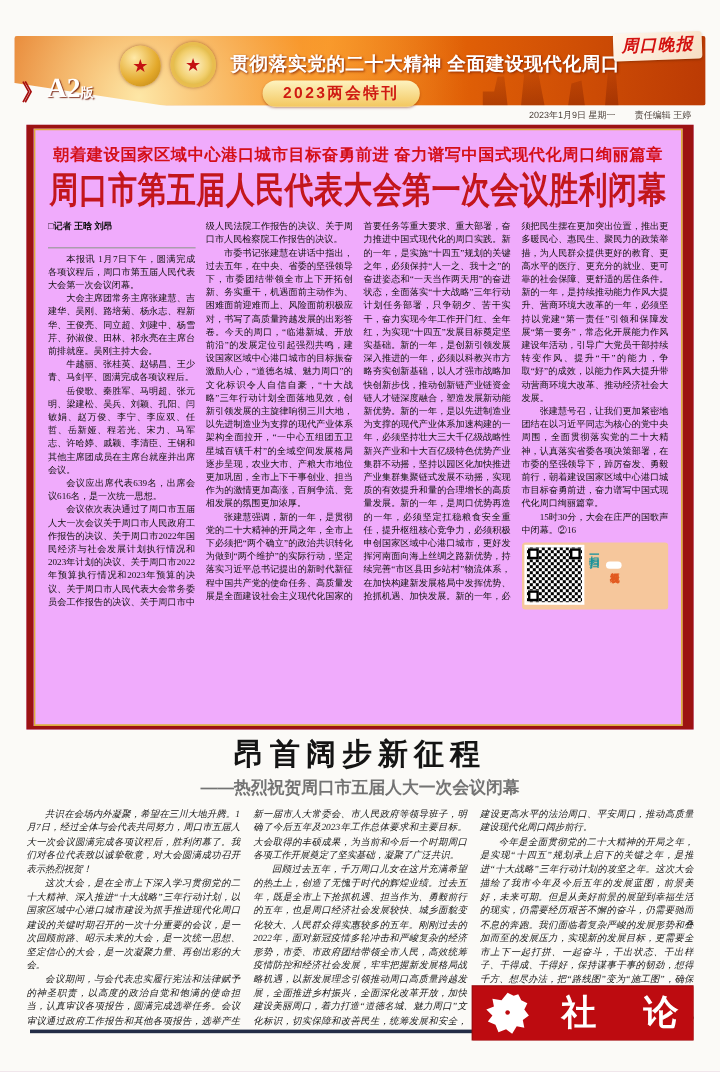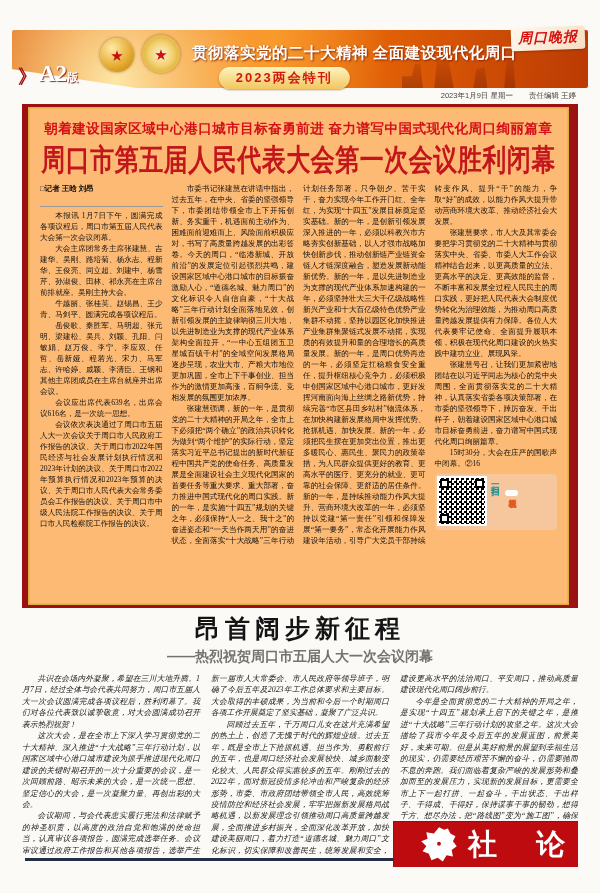--- a/index.html
+++ b/index.html
@@ -32,21 +32,21 @@
   .badge{position:absolute;left:50%;top:37px;transform:translateX(-62%);padding:2px 17px;
     background:linear-gradient(#fdf3c0,#f3c75f);border-radius:11px;color:#cf1a12;font-weight:bold;
     font-size:13px;letter-spacing:2px;box-shadow:0 1px 2px rgba(120,30,0,.45);white-space:nowrap;z-index:2;}
   .masthead{position:absolute;right:3px;top:-3px;background:linear-gradient(135deg,#fff8ee,#f7ddc2);
     padding:2px 7px 3px;border-radius:3px;transform:rotate(-2deg);color:#d31210;
     font-family:"Liberation Serif",serif;font-style:italic;font-weight:900;font-size:14px;
     letter-spacing:1px;box-shadow:0 1px 2px rgba(0,0,0,.25);}
   .dateline{position:absolute;right:24px;top:91px;font-size:7.5px;color:#4a3f38;display:flex;gap:16px;justify-content:space-between;}
   
   .frame{position:absolute;left:22px;top:104px;width:556px;height:504px;box-sizing:border-box;
-    background:#fdba74;border:3px solid #9c1212;border-left-width:6px;border-right-width:9px;
+    background:#f0abfc;border:3px solid #9c1212;border-left-width:6px;border-right-width:9px;
     box-shadow:inset 0 0 0 1.5px #ddae3c;padding:0 10px;}
   .kicker{margin-top:13px;text-align:center;color:#d40f18;font-weight:bold;font-size:13.5px;
     letter-spacing:.5px;white-space:nowrap;}
   .headline{margin:7px 0 5px;text-align:center;color:#c3161c;font-weight:900;font-size:24px;
     line-height:1.3;letter-spacing:.5px;font-family:"Liberation Serif",serif;
     transform:scaleY(1.25);transform-origin:center;white-space:nowrap;}
   .subhead{text-align:center;color:#d0242c;font-weight:bold;font-size:15.5px;margin:2px 0 0;}
   .art-body{margin:7px 2px 0;height:368px;overflow:hidden;columns:4;column-gap:9px;
     font-size:7.6px;line-height:1.45;text-align:justify;color:#111;
     font-family:"Liberation Serif",serif;}
@@ -67,21 +67,21 @@
   
   .editorial{position:absolute;left:22px;top:612px;width:556px;}
   .edit-title{margin:0;text-align:center;font-size:25px;font-weight:900;letter-spacing:5px;
     color:#141414;font-family:"Liberation Serif",serif;}
   .edit-sub{margin:3px 0 0;text-align:center;font-size:14px;font-weight:bold;color:#737373;}
   .edit-body{position:relative;margin-top:7px;height:194px;overflow:hidden;columns:3;column-gap:11px;
     font-size:7.8px;line-height:1.47;font-style:italic;text-align:justify;color:#161616;
     font-family:"Liberation Serif",serif;}
   .edit-body p{margin:0;text-indent:2em;}
   .shelun{position:absolute;right:0;bottom:0;width:184px;height:45px;background:#bd0b10;z-index:2;
-    display:flex;align-items:center;gap:6px;padding:3px 24px;box-sizing:border-box;
+    display:flex;align-items:center;gap:22px;padding:3px 8px;box-sizing:border-box;
     box-shadow:0 0 0 1px #9a0a0e;}
   .shelun-map{width:42px;height:38px;flex:0 0 auto;}
   .shelun-text{color:#fff;font-size:29px;font-weight:900;letter-spacing:16px;line-height:1;
     font-family:"Liberation Serif",serif;font-style:normal;white-space:nowrap;margin-left:2px;}
   .bottom-rule{position:absolute;left:25px;top:858px;width:550px;height:3px;background:#232d47;}
 </style>
 </head>
 <body>
 
 <div class="page">
@@ -114,22 +114,21 @@
       <div class="byline">□记者 王晗 刘昂</div>
       <div>
           <p>本报讯 1月7日下午，圆满完成各项议程后，周口市第五届人民代表大会第一次会议闭幕。</p>
           <p>大会主席团常务主席张建慧、吉建华、吴刚、路培菊、杨永志、程新华、王俊亮、同立超、刘建中、杨雪芹、孙淑俊、田林、祁永亮在主席台前排就座。吴刚主持大会。</p>
           <p>牛越丽、张桂英、赵锡昌、王少青、马剑平、圆满完成各项议程后。</p>
           <p>岳俊歌、秦胜军、马明超、张元明、梁建松、吴兵、刘颖、孔阳、闫敏娟、赵万俊、李宁、李应双、任哲、岳新娅、程若光、宋力、马军志、许哈婷、戚颖、李清臣、王钢和其他主席团成员在主席台就座并出席会议。</p>
           <p>会议应出席代表639名，出席会议616名，是一次统一思想。</p>
           <p>会议依次表决通过了周口市五届人大一次会议关于周口市人民政府工作报告的决议、关于周口市2022年国民经济与社会发展计划执行情况和2023年计划的决议、关于周口市2022年预算执行情况和2023年预算的决议、关于周口市人民代表大会常务委员会工作报告的决议、关于周口市中级人民法院工作报告的决议、关于周口市人民检察院工作报告的决议。</p>
           <p>市委书记张建慧在讲话中指出，过去五年，在中央、省委的坚强领导下，市委团结带领全市上下开拓创新、务实重干，机遇面前主动作为、困难面前迎难而上、风险面前积极应对，书写了高质量跨越发展的出彩答卷。今天的周口，“临港新城、开放前沿”的发展定位引起强烈共鸣，建设国家区域中心港口城市的目标振奋激励人心，“道德名城、魅力周口”的文化标识令人自信自豪，“十大战略”三年行动计划全面落地见效，创新引领发展的主旋律响彻三川大地，以先进制造业为支撑的现代产业体系架构全面拉开，“一中心五组团五卫星城百镇千村”的全域空间发展格局逐步呈现，农业大市、产粮大市地位更加巩固，全市上下干事创业、担当作为的激情更加高涨，百舸争流、竞相发展的氛围更加浓厚。</p>
           <p>张建慧强调，新的一年，是贯彻党的二十大精神的开局之年，全市上下必须把“两个确立”的政治共识转化为做到“两个维护”的实际行动，坚定落实习近平总书记提出的新时代新征程中国共产党的使命任务、高质量发展是全面建设社会主义现代化国家的首要任务等重大要求、重大部署，奋力推进中国式现代化的周口实践。新的一年，是实施“十四五”规划的关键之年，必须保持“人一之、我十之”的奋进姿态和“一天当作两天用”的奋进状态，全面落实“十大战略”三年行动计划任务部署，只争朝夕、苦干实干，奋力实现今年工作开门红、全年红，为实现“十四五”发展目标奠定坚实基础。新的一年，是创新引领发展深入推进的一年，必须以科教兴市方略夯实创新基础，以人才强市战略加快创新步伐，推动创新链产业链资金链人才链深度融合，塑造发展新动能新优势。新的一年，是以先进制造业为支撑的现代产业体系加速构建的一年，必须坚持壮大三大千亿级战略性新兴产业和十大百亿级特色优势产业集群不动摇，坚持以园区化加快推进产业集群集聚链式发展不动摇，实现质的有效提升和量的合理增长的高质量发展。新的一年，是周口优势再造的一年，必须坚定扛稳粮食安全重任，提升枢纽核心竞争力，必须积极申创国家区域中心港口城市，更好发挥河南面向海上丝绸之路新优势，持续完善“市区县田乡站村”物流体系，在加快构建新发展格局中发挥优势、抢抓机遇、加快发展。新的一年，必须把民生摆在更加突出位置，推出更多暖民心、惠民生、聚民力的政策举措，为人民群众提供更好的教育、更高水平的医疗、更充分的就业、更可靠的社会保障、更舒适的居住条件。新的一年，是持续推动能力作风大提升、营商环境大改革的一年，必须坚持以党建“第一责任”引领和保障发展“第一要务”，常态化开展能力作风建设年活动，引导广大党员干部持续转变作风、提升“干”的能力，争取“好”的成效，以能力作风大提升带动营商环境大改革、推动经济社会大发展。</p>
-          <p>张建慧要求，市人大及其常委会要把学习贯彻党的二十大精神与贯彻落实中央、省委、市委人大工作会议精神结合起来，以更高质量的立法、更高水平的决定、更高效能的监督，不断丰富和发展全过程人民民主的周口实践，更好把人民代表大会制度优势转化为治理效能，为推动周口高质量跨越发展提供有力保障。各位人大代表要牢记使命、全面提升履职本领，积极在现代化周口建设的火热实践中建功立业、展现风采。</p>
-          <p>张建慧号召，让我们更加紧密地团结在以习近平同志为核心的党中央周围，全面贯彻落实党的二十大精神，认真落实省委各项决策部署，在市委的坚强领导下，踔厉奋发、干出样子，朝着建设国家区域中心港口城市目标奋勇前进，奋力谱写中国式现代化周口绚丽篇章。</p>
+          <p>张建慧号召，让我们更加紧密地团结在以习近平同志为核心的党中央周围，全面贯彻落实党的二十大精神，认真落实省委各项决策部署，在市委的坚强领导下，踔厉奋发、勇毅前行，朝着建设国家区域中心港口城市目标奋勇前进，奋力谱写中国式现代化周口绚丽篇章。</p>
           <p>15时30分，大会在庄严的国歌声中闭幕。②16</p>
         </div>
       <div class="qr-box">
         <div class="qrcode">
           <span class="finder f1"></span>
           <span class="finder f2"></span>
           <span class="finder f3"></span>
         </div>
         <div class="qr-labels">
           <span class="qr-scan">扫一扫</span>

